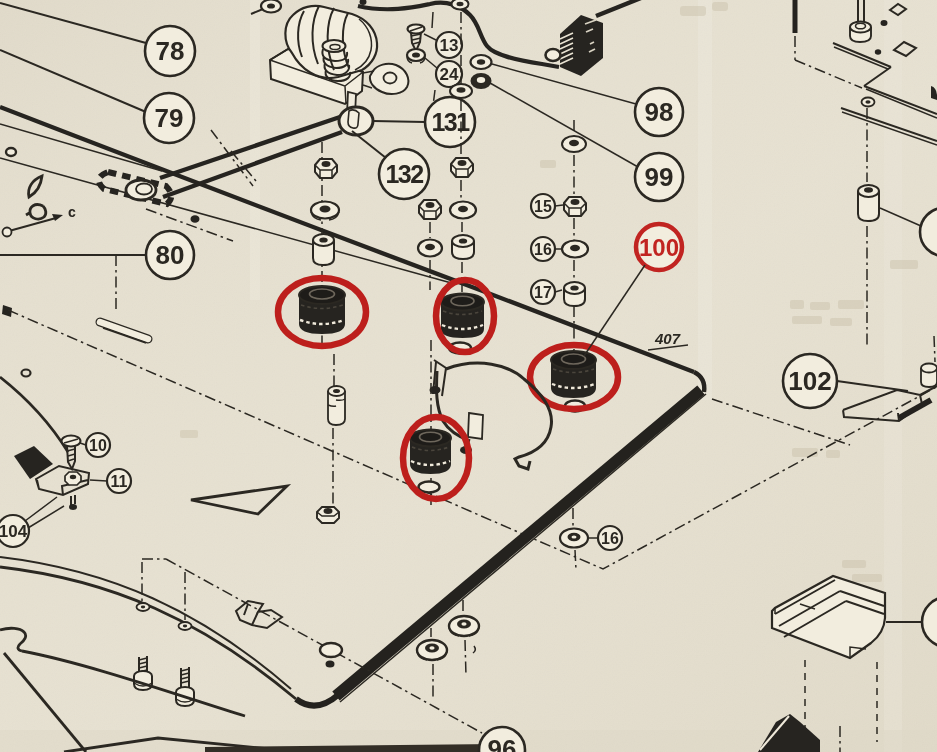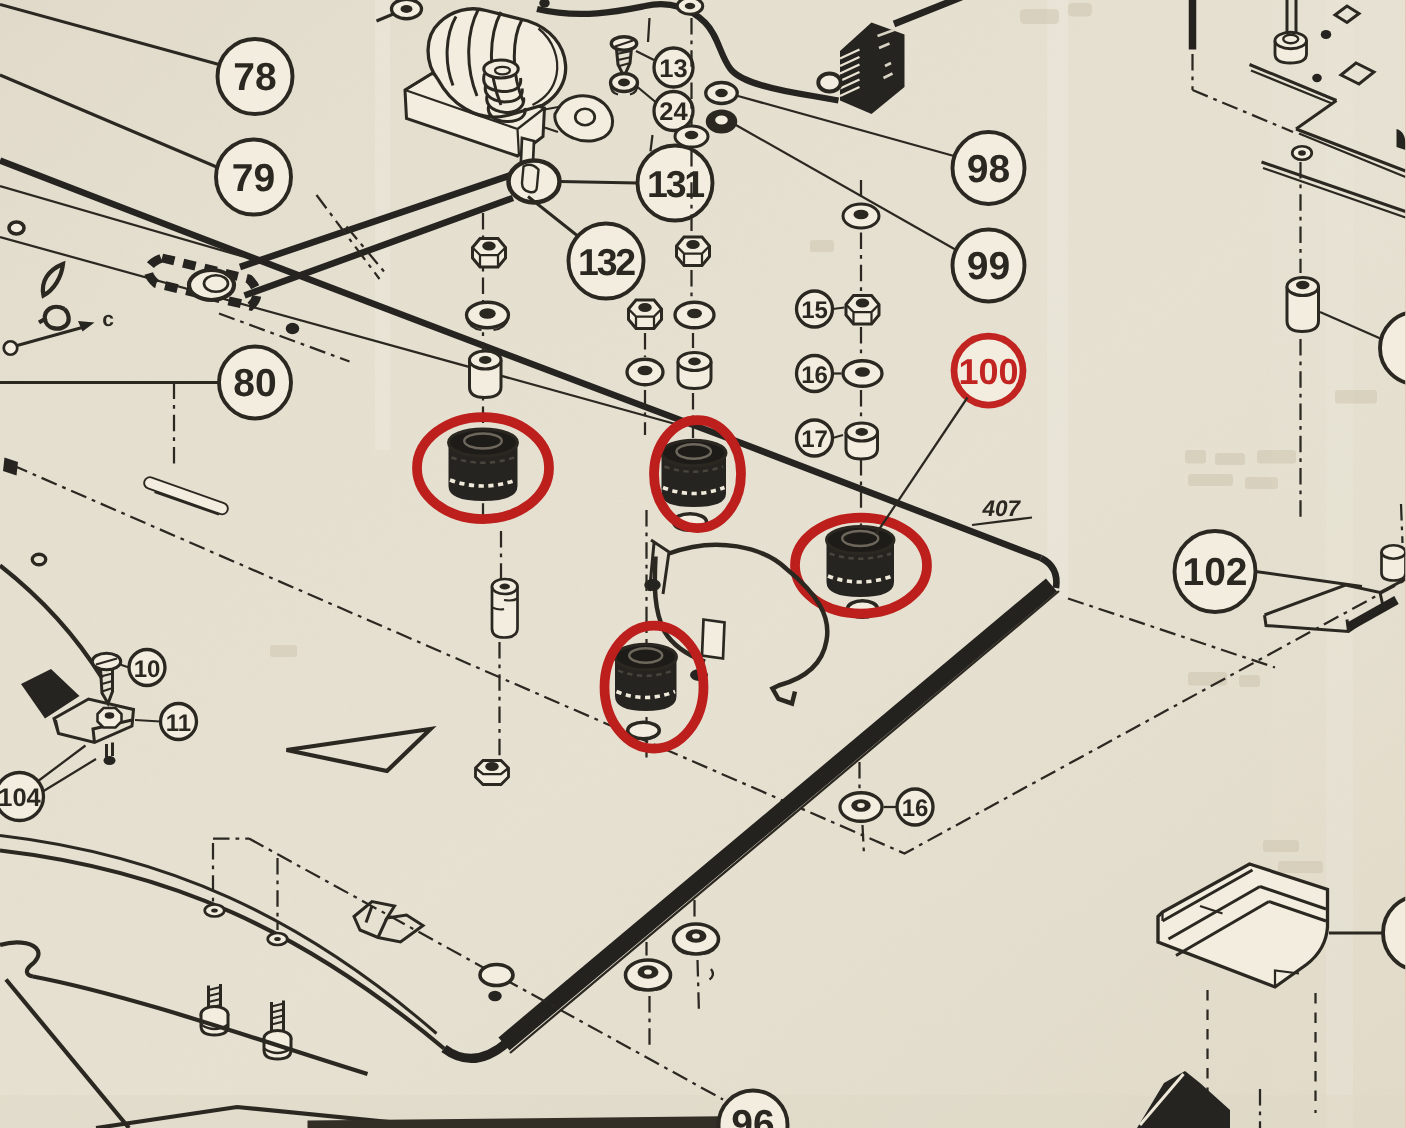--- a/index.html
+++ b/index.html
@@ -1,16 +1,16 @@
 <!DOCTYPE html>
 <html><head>
 <meta charset="utf-8">
 <style>
 html,body{margin:0;padding:0;background:#efe9da;}
-#page{position:relative;width:937px;height:752px;overflow:hidden;background:#ef4444;font-family:"Liberation Sans",sans-serif;}
+#page{position:relative;width:937px;height:752px;overflow:hidden;background:#86efac;font-family:"Liberation Sans",sans-serif;}
 svg{position:absolute;top:0;left:0;}
 .ln{stroke:#2b2822;fill:none;stroke-width:2;}
 .ln1{stroke:#2b2822;fill:none;stroke-width:1.5;}
 .ln2{stroke:#2b2822;fill:none;stroke-width:2.8;}
 .thk{stroke:#262420;fill:none;stroke-width:4.4;}
 .dd{stroke:#2b2822;fill:none;stroke-width:1.5;stroke-dasharray:11 4 2.5 4;}
 .dsh{stroke:#2b2822;fill:none;stroke-width:1.5;stroke-dasharray:7 6;}
 .wfill{fill:#f2edde;}
 .dk{fill:#262420;}
 .cir{fill:#f2edde;stroke:#2b2822;stroke-width:2.6;}

